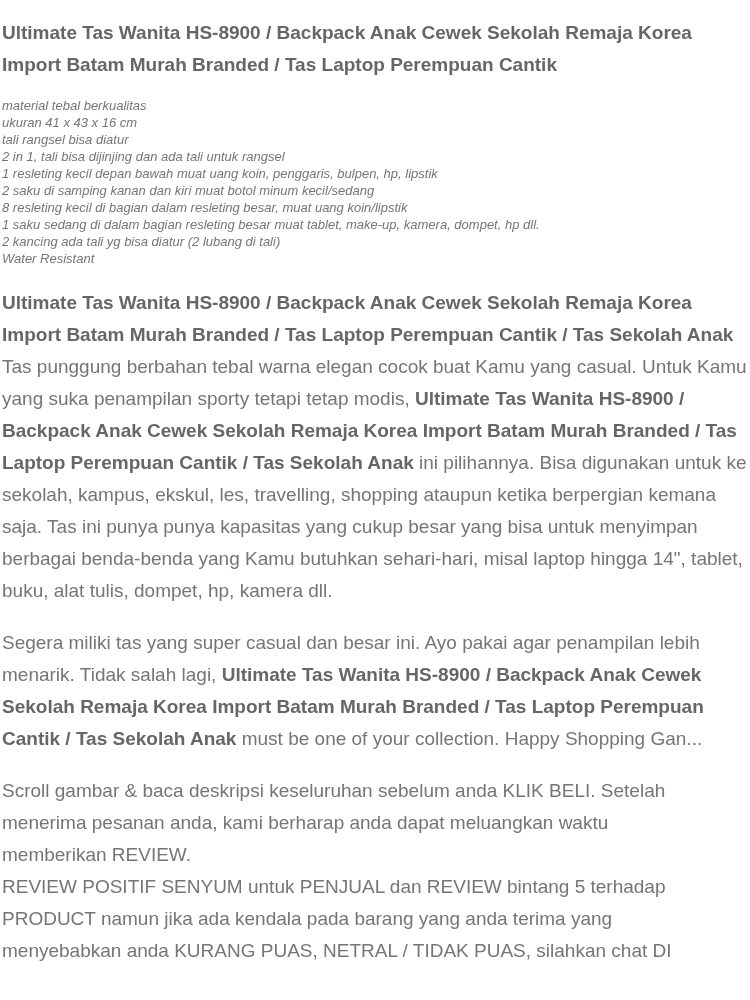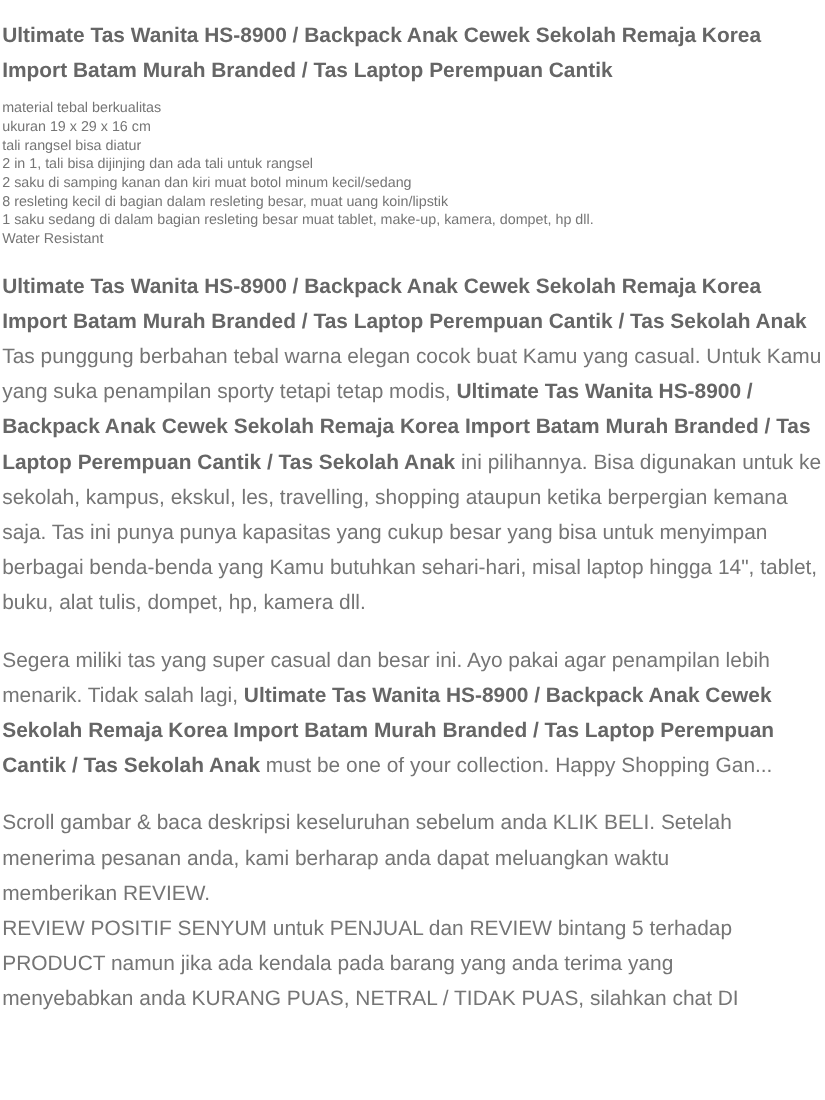--- a/index.html
+++ b/index.html
@@ -22,21 +22,22 @@
     background: #ffffff;
   }
   .product-title {
     font-size: 19px;
     line-height: 32px;
     font-weight: 700;
     color: #666666;
     margin: 0;
   }
   .spec-list {
-    margin-top: 8px;
+    margin-top: 16px;
+    font-style: italic;
   }
   .spec-line {
     font-size: 13px;
     line-height: 17px;
     font-weight: 400;
     color: #757575;
   }
   .para {
     font-size: 19px;
     line-height: 32px;
@@ -51,26 +52,28 @@
 </style>
 </head>
 <body>
 
 <div class="desc-page">
 
   <h1 class="product-title">Ultimate Tas Wanita HS-8900 / Backpack Anak Cewek Sekolah Remaja Korea Import Batam Murah Branded / Tas Laptop Perempuan Cantik</h1>
 
   <div class="spec-list">
     <div class="spec-line">material tebal berkualitas</div>
-    <div class="spec-line">ukuran 19 x 29 x 16 cm</div>
+    <div class="spec-line">ukuran 41 x 43 x 16 cm</div>
     <div class="spec-line">tali rangsel bisa diatur</div>
     <div class="spec-line">2 in 1, tali bisa dijinjing dan ada tali untuk rangsel</div>
+    <div class="spec-line">1 resleting kecil depan bawah muat uang koin, penggaris, bulpen, hp, lipstik</div>
     <div class="spec-line">2 saku di samping kanan dan kiri muat botol minum kecil/sedang</div>
     <div class="spec-line">8 resleting kecil di bagian dalam resleting besar, muat uang koin/lipstik</div>
     <div class="spec-line">1 saku sedang di dalam bagian resleting besar muat tablet, make-up, kamera, dompet, hp dll.</div>
+    <div class="spec-line">2 kancing ada tali yg bisa diatur (2 lubang di tali)</div>
     <div class="spec-line">Water Resistant</div>
   </div>
 
   <p class="para"><b>Ultimate Tas Wanita HS-8900 / Backpack Anak Cewek Sekolah Remaja Korea Import Batam Murah Branded / Tas Laptop Perempuan Cantik / Tas Sekolah Anak</b><span> Tas punggung berbahan tebal warna elegan cocok buat Kamu yang casual. Untuk Kamu yang suka penampilan sporty tetapi tetap modis, </span><b>Ultimate Tas Wanita HS-8900 / Backpack Anak Cewek Sekolah Remaja Korea Import Batam Murah Branded / Tas Laptop Perempuan Cantik / Tas Sekolah Anak</b><span> ini pilihannya. Bisa digunakan untuk ke sekolah, kampus, ekskul, les, travelling, shopping ataupun ketika berpergian kemana saja. Tas ini punya punya kapasitas yang cukup besar yang bisa untuk menyimpan berbagai benda-benda yang Kamu butuhkan sehari-hari, misal laptop hingga 14", tablet, buku, alat tulis, dompet, hp, kamera dll.</span></p>
 
   <p class="para"><span>Segera miliki tas yang super casual dan besar ini. Ayo pakai agar penampilan lebih menarik. Tidak salah lagi, </span><b>Ultimate Tas Wanita HS-8900 / Backpack Anak Cewek Sekolah Remaja Korea Import Batam Murah Branded / Tas Laptop Perempuan Cantik / Tas Sekolah Anak</b><span> must be one of your collection. Happy Shopping Gan...</span></p>
 
   <p class="para"><span>Scroll gambar &amp; baca deskripsi keseluruhan sebelum anda KLIK BELI. Setelah menerima pesanan anda, kami berharap anda dapat meluangkan waktu</span><br><span>memberikan REVIEW.</span><br><span>REVIEW POSITIF SENYUM untuk PENJUAL dan REVIEW bintang 5 terhadap PRODUCT namun jika ada kendala pada barang yang anda terima yang</span><br><span>menyebabkan anda KURANG PUAS, NETRAL / TIDAK PUAS, silahkan chat DI</span></p>
 
 </div>

